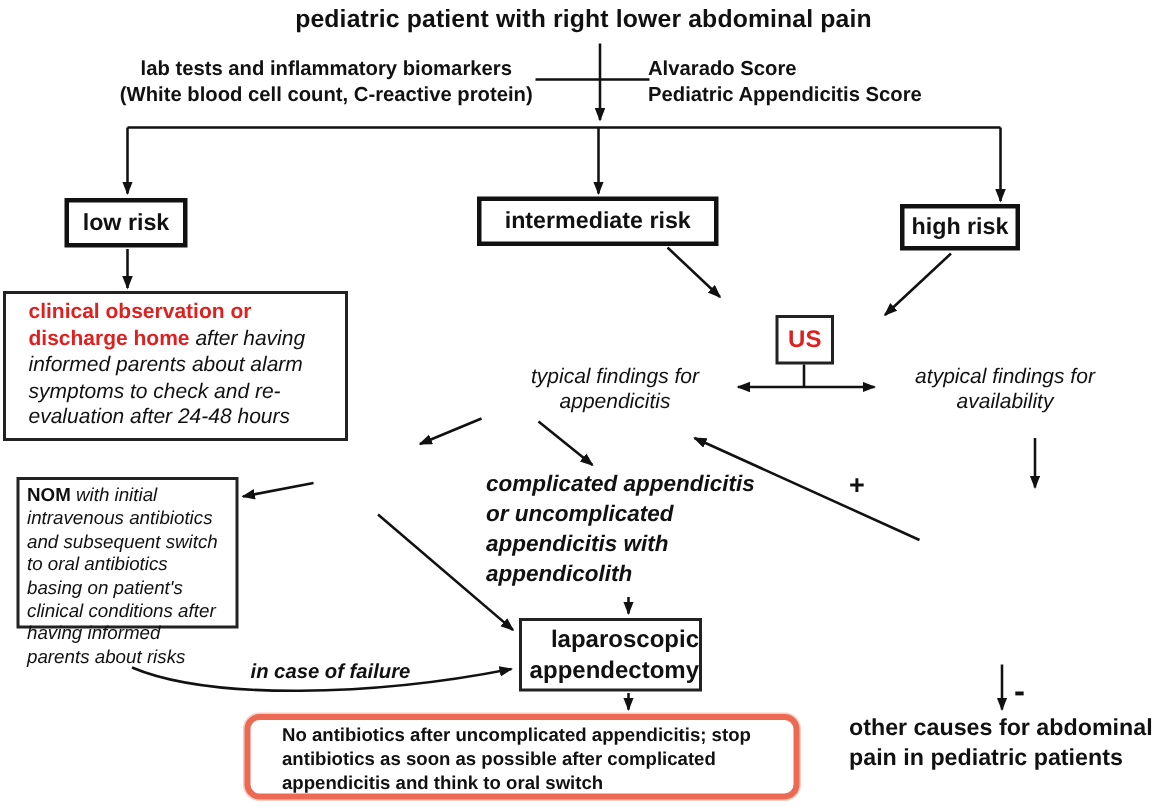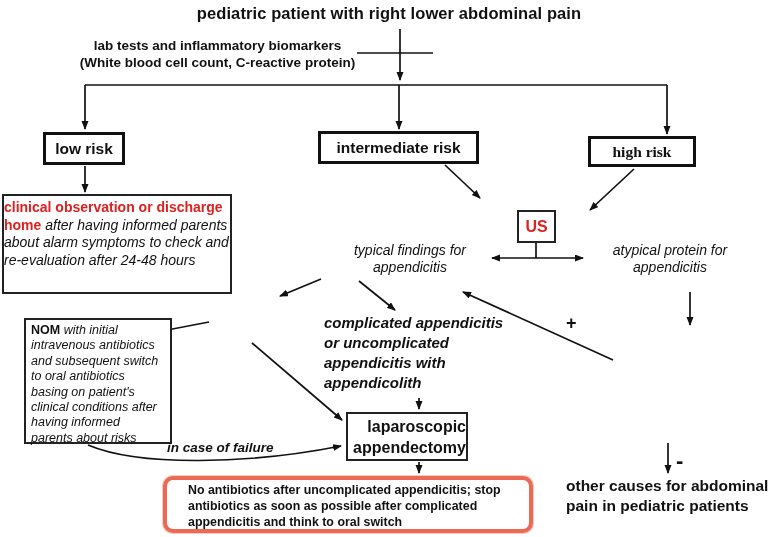--- a/index.html
+++ b/index.html
@@ -6,31 +6,31 @@
   body{font-family:"Liberation Sans","DejaVu Sans",sans-serif;color:#111;}
   #canvas{position:relative;width:778px;height:537px;background:#fff;overflow:hidden;}
   .abs{position:absolute;}
   #connectors{position:absolute;left:0;top:0;width:778px;height:537px;pointer-events:none;}
   .title{left:0;top:4px;width:778px;font-size:16.5px;font-weight:bold;text-align:center;letter-spacing:.1px;}
   .toplab-left{left:50px;top:37px;width:335px;font-size:13.5px;font-weight:bold;text-align:center;line-height:17px;}
   .toplab-right{left:432px;top:37px;width:240px;font-size:13.5px;font-weight:bold;text-align:left;line-height:17px;}
   .riskbox{border:3px solid #111;background:#fff;font-weight:bold;font-size:15.5px;display:flex;align-items:center;justify-content:center;box-sizing:border-box;}
   .risk-low{left:43px;top:132px;width:82px;height:33px;}
   .risk-int{left:318px;top:131px;width:161px;height:33px;}
-  .risk-high{left:588px;top:136px;width:108px;height:31px;font-family:Liberation Serif, serif;}
-  .clinicalbox{left:2px;top:194px;width:230px;height:100px;border:2px solid #222;box-sizing:border-box;padding:3px 0;font-size:14px;line-height:17.6px;background:#fff;}
+  .risk-high{left:600px;top:136px;width:80px;height:31px;}
+  .clinicalbox{left:2px;top:194px;width:230px;height:100px;border:2px solid #222;box-sizing:border-box;padding:3px 15px;font-size:14px;line-height:17.6px;background:#fff;}
   .clinicalbox b{color:#e01f1f;}
   .clinicalbox i{font-weight:normal;}
   .usbox{left:517px;top:189px;width:39px;height:33px;border:2px solid #222;box-sizing:border-box;display:flex;align-items:center;justify-content:center;font-weight:bold;font-size:16px;color:#e01f1f;background:#fff;margin-top:21px;}
   .findings{font-style:italic;font-size:14px;line-height:17px;text-align:center;}
   .f-typ{left:345px;top:242px;width:130px;}
   .f-atyp{left:603px;top:242px;width:134px;}
   .uncomp{left:158px;top:298px;width:132px;font-weight:bold;font-style:italic;font-size:15px;line-height:19px;text-align:center;}
   .comp{left:324px;top:313px;width:196px;font-weight:bold;font-style:italic;font-size:15px;line-height:20px;}
-  .nombox{left:24px;top:318px;width:148px;height:126px;border:2px solid #222;box-sizing:border-box;padding:3px 5px;font-size:12.5px;line-height:15.4px;font-style:italic;background:#fff;}
+  .nombox{left:11px;top:318px;width:148px;height:101px;border:2px solid #222;box-sizing:border-box;padding:3px 5px;font-size:12.5px;line-height:15.4px;font-style:italic;background:#fff;}
   .nombox b{font-style:normal;}
   .lapbox{left:346px;top:412px;width:122px;height:49px;border:2px solid #222;box-sizing:border-box;display:flex;align-items:center;justify-content:center;text-align:right;font-weight:bold;font-size:16px;line-height:21px;background:#fff;}
   .failure{left:167px;top:440px;width:120px;font-weight:bold;font-style:italic;font-size:13.5px;}
   .plus{left:566px;top:313px;font-weight:bold;font-size:18px;}
   .minus{left:676px;top:448px;font-weight:bold;font-size:22px;}
   .secondus{left:612px;top:327px;width:142px;font-weight:bold;font-size:15px;line-height:19.6px;}
   .othercauses{left:566px;top:476px;width:212px;font-weight:bold;font-size:15.5px;line-height:19.5px;}
   .antibox{left:163px;top:476px;width:370px;height:57px;border:4px solid #ec6a54;border-radius:10px;box-sizing:border-box;padding:3px 21px;font-weight:bold;font-size:12.4px;line-height:15.8px;background:#fff;box-shadow:0 0 0 1px rgba(236,106,84,.35);}
 </style>
 </head>
@@ -72,31 +72,35 @@
     </g>
   </svg>
 
   <div class="abs title">pediatric patient with right lower abdominal pain</div>
 
   <div class="abs toplab-left">
     <div>lab tests and inflammatory biomarkers</div>
     <div>(White blood cell count, C-reactive protein)</div>
   </div>
 
+  <div class="abs toplab-right">
+    <div>Alvarado Score</div>
+    <div>Pediatric Appendicitis Score</div>
+  </div>
 
   <div class="abs riskbox risk-low">low risk</div>
   <div class="abs riskbox risk-int">intermediate risk</div>
   <div class="abs riskbox risk-high">high risk</div>
 
   <div class="abs clinicalbox"><b>clinical observation or discharge home</b><i> after having informed parents about alarm symptoms to check and re-evaluation after 24-48 hours</i></div>
 
   <div class="abs usbox">US</div>
 
   <div class="abs findings f-typ">typical findings for appendicitis</div>
-  <div class="abs findings f-atyp">atypical protein for appendicitis</div>
+  <div class="abs findings f-atyp">atypical findings for availability</div>
 
   <div class="abs comp">complicated appendicitis or uncomplicated appendicitis with appendicolith</div>
 
   <div class="abs nombox"><b>NOM</b><span> with initial intravenous antibiotics and subsequent switch to oral antibiotics basing on patient's clinical conditions after having informed parents about risks</span></div>
 
   <div class="abs lapbox">laparoscopic appendectomy</div>
 
   <div class="abs failure">in case of failure</div>
   <div class="abs plus">+</div>
   <div class="abs minus">-</div>

